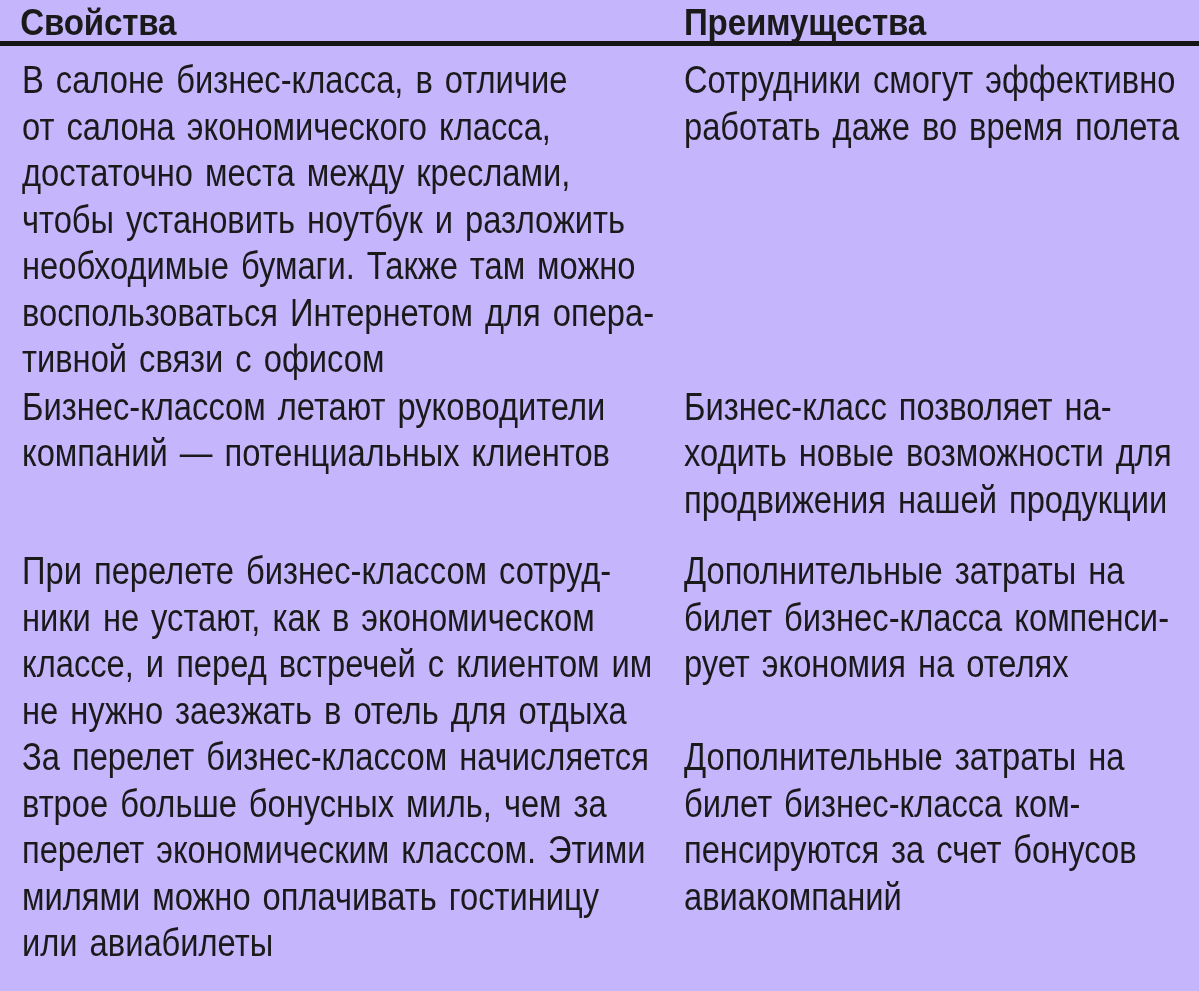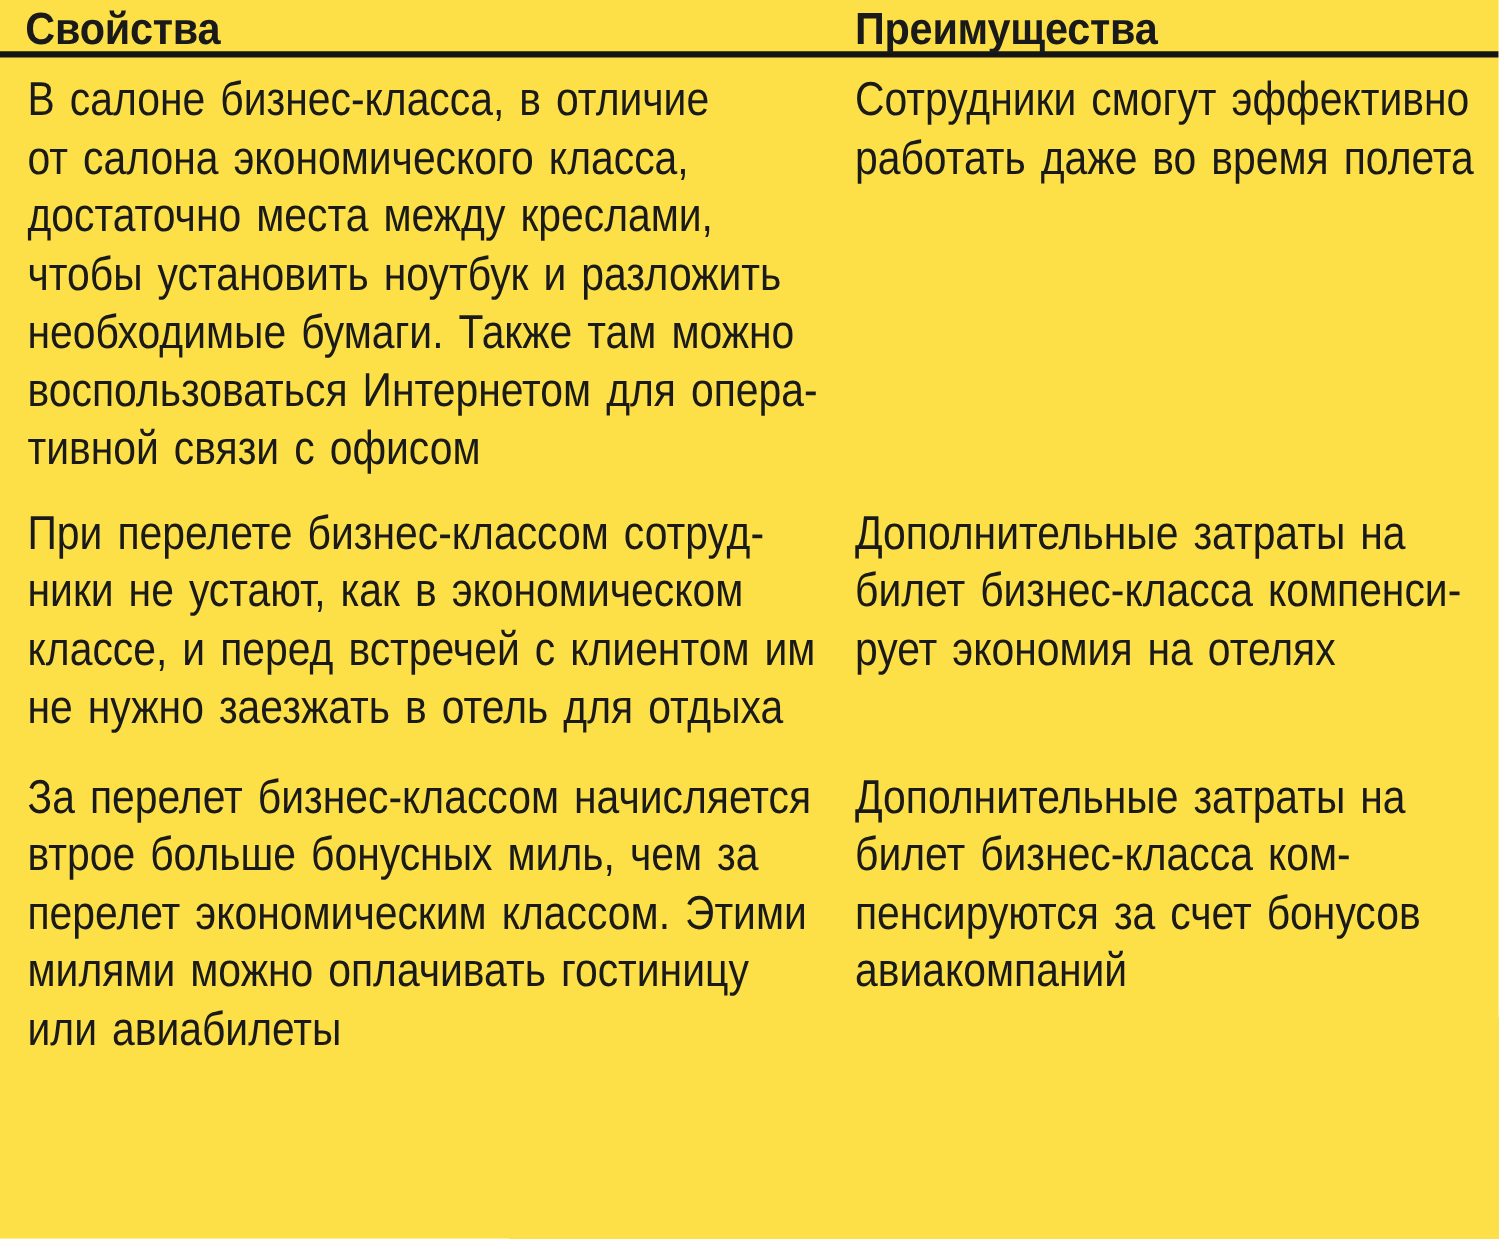--- a/index.html
+++ b/index.html
@@ -4,21 +4,21 @@
 <style>
   html, body {
     margin: 0;
     padding: 0;
     background: #ffffff;
   }
   .page {
     position: relative;
     width: 1199px;
     height: 991px;
-    background: #fde047;
+    background: #c4b5fd;
     overflow: hidden;
     font-family: "Liberation Sans", "DejaVu Sans", sans-serif;
     color: #1a1a1a;
   }
   .table {
     width: 100%;
   }
   .header-row {
     display: grid;
     grid-template-columns: 684px 1fr;
@@ -37,21 +37,21 @@
   .header-cell.left {
     padding-left: 22px;
   }
   .rows {
     padding-top: 11px;
   }
   .row {
     display: grid;
     grid-template-columns: 684px 1fr;
   }
-  .row:nth-child(1) { margin-bottom: 21px; }
+  .row:nth-child(1) { margin-bottom: 1px; }
   .row:nth-child(2) { margin-bottom: 25px; }
   .row:nth-child(3) { }
   .cell.left {
     padding-left: 22px;
   }
   .line {
     font-size: 38px;
     line-height: 46.5px;
     white-space: nowrap;
     transform: scaleX(0.86);
@@ -80,20 +80,31 @@
             <div class="line">воспользоваться Интернетом для опера-</div>
             <div class="line">тивной связи с офисом</div>
           </div>
           <div class="cell right">
             <div class="line">Сотрудники смогут эффективно</div>
             <div class="line">работать даже во время полета</div>
           </div>
         </div>
         <div class="row">
           <div class="cell left">
+            <div class="line">Бизнес-классом летают руководители</div>
+            <div class="line">компаний — потенциальных клиентов</div>
+          </div>
+          <div class="cell right">
+            <div class="line">Бизнес-класс позволяет на-</div>
+            <div class="line">ходить новые возможности для</div>
+            <div class="line">продвижения нашей продукции</div>
+          </div>
+        </div>
+        <div class="row">
+          <div class="cell left">
             <div class="line">При перелете бизнес-классом сотруд-</div>
             <div class="line">ники не устают, как в экономическом</div>
             <div class="line">классе, и перед встречей с клиентом им</div>
             <div class="line">не нужно заезжать в отель для отдыха</div>
           </div>
           <div class="cell right">
             <div class="line">Дополнительные затраты на</div>
             <div class="line">билет бизнес-класса компенси-</div>
             <div class="line">рует экономия на отелях</div>
           </div>

